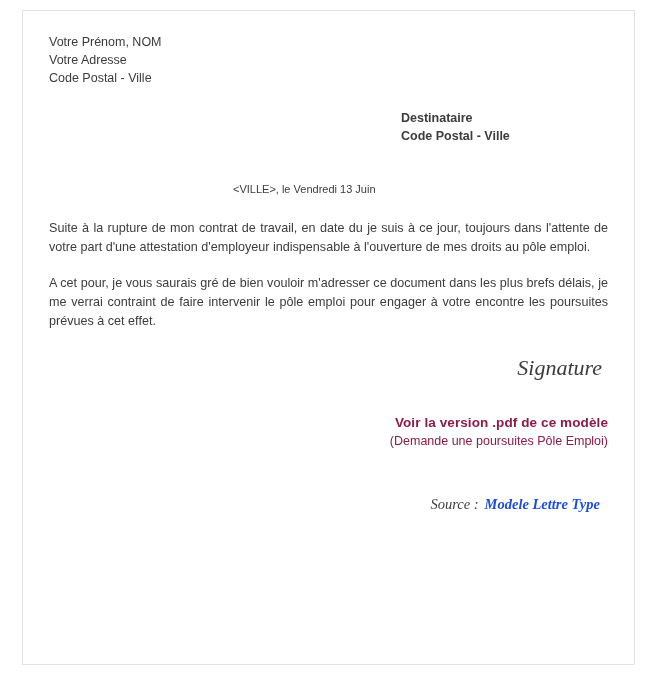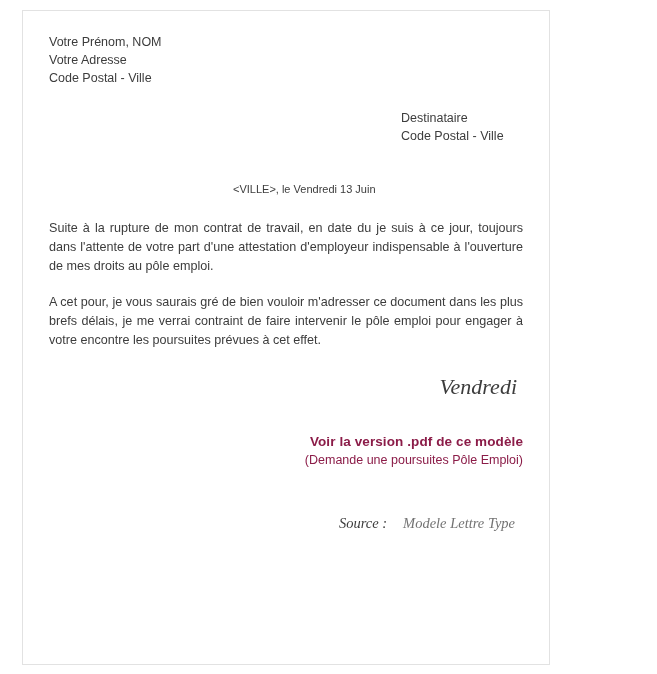--- a/index.html
+++ b/index.html
@@ -17,21 +17,21 @@
     position: relative;
     width: 657px;
     height: 674px;
     box-sizing: border-box;
     background: #ffffff;
   }
   .letter-frame {
     position: absolute;
     left: 22px;
     top: 10px;
-    width: 528px;
+    width: 613px;
     height: 655px;
     box-sizing: border-box;
     border: 1px solid #e2e2e2;
     background: #ffffff;
     box-shadow: 0 0 0 0 transparent;
   }
   .inner {
     position: relative;
     width: 100%;
     height: 100%;
@@ -48,20 +48,21 @@
   }
   .recipient {
     margin-top: 22px;
     margin-left: 352px;
     font-size: 12.5px;
     line-height: 18px;
     color: #3c3c3c;
   }
   .recipient div {
     white-space: pre;
+    font-weight: bold;
   }
   .dateline {
     margin-top: 38px;
     margin-left: 184px;
     font-size: 11px;
     color: #3c3c3c;
   }
   .body-text {
     margin-top: 24px;
     font-size: 12.6px;
@@ -104,24 +105,24 @@
     padding-right: 8px;
     font-family: "Liberation Serif", serif;
     font-size: 14.5px;
     font-style: italic;
     color: #3c3c3c;
   }
   .source-label {
     font-style: italic;
   }
   .source-name {
-    font-weight: normal;
+    font-weight: bold;
     font-style: italic;
-    color: #737373;
-    margin-left: 16px;
+    color: #1d4ed8;
+    margin-left: 6px;
   }
 </style>
 </head>
 <body>
 
 <div class="page">
   <div class="letter-frame">
     <div class="inner">
 
       <div class="sender">
@@ -135,21 +136,21 @@
         <div>Code Postal - Ville</div>
       </div>
 
       <div class="dateline">&lt;VILLE&gt;, le Vendredi 13 Juin</div>
 
       <div class="body-text">
         <p>Suite à la rupture de mon contrat de travail, en date du je suis à ce jour, toujours dans l'attente de votre part d'une attestation d'employeur indispensable à l'ouverture de mes droits au pôle emploi.</p>
         <p>A cet pour, je vous saurais gré de bien vouloir m'adresser ce document dans les plus brefs délais, je me verrai contraint de faire intervenir le pôle emploi pour engager à votre encontre les poursuites prévues à cet effet.</p>
       </div>
 
-      <div class="signature">Vendredi</div>
+      <div class="signature">Signature</div>
 
       <div class="pdf-block">
         <a href="#" class="pdf-link">Voir la version .pdf de ce modèle</a>
         <div class="pdf-sub">(Demande une poursuites Pôle Emploi)</div>
       </div>
 
       <div class="source-line">
         <span class="source-label">Source :</span><span class="source-name">Modele Lettre Type</span>
       </div>
 

